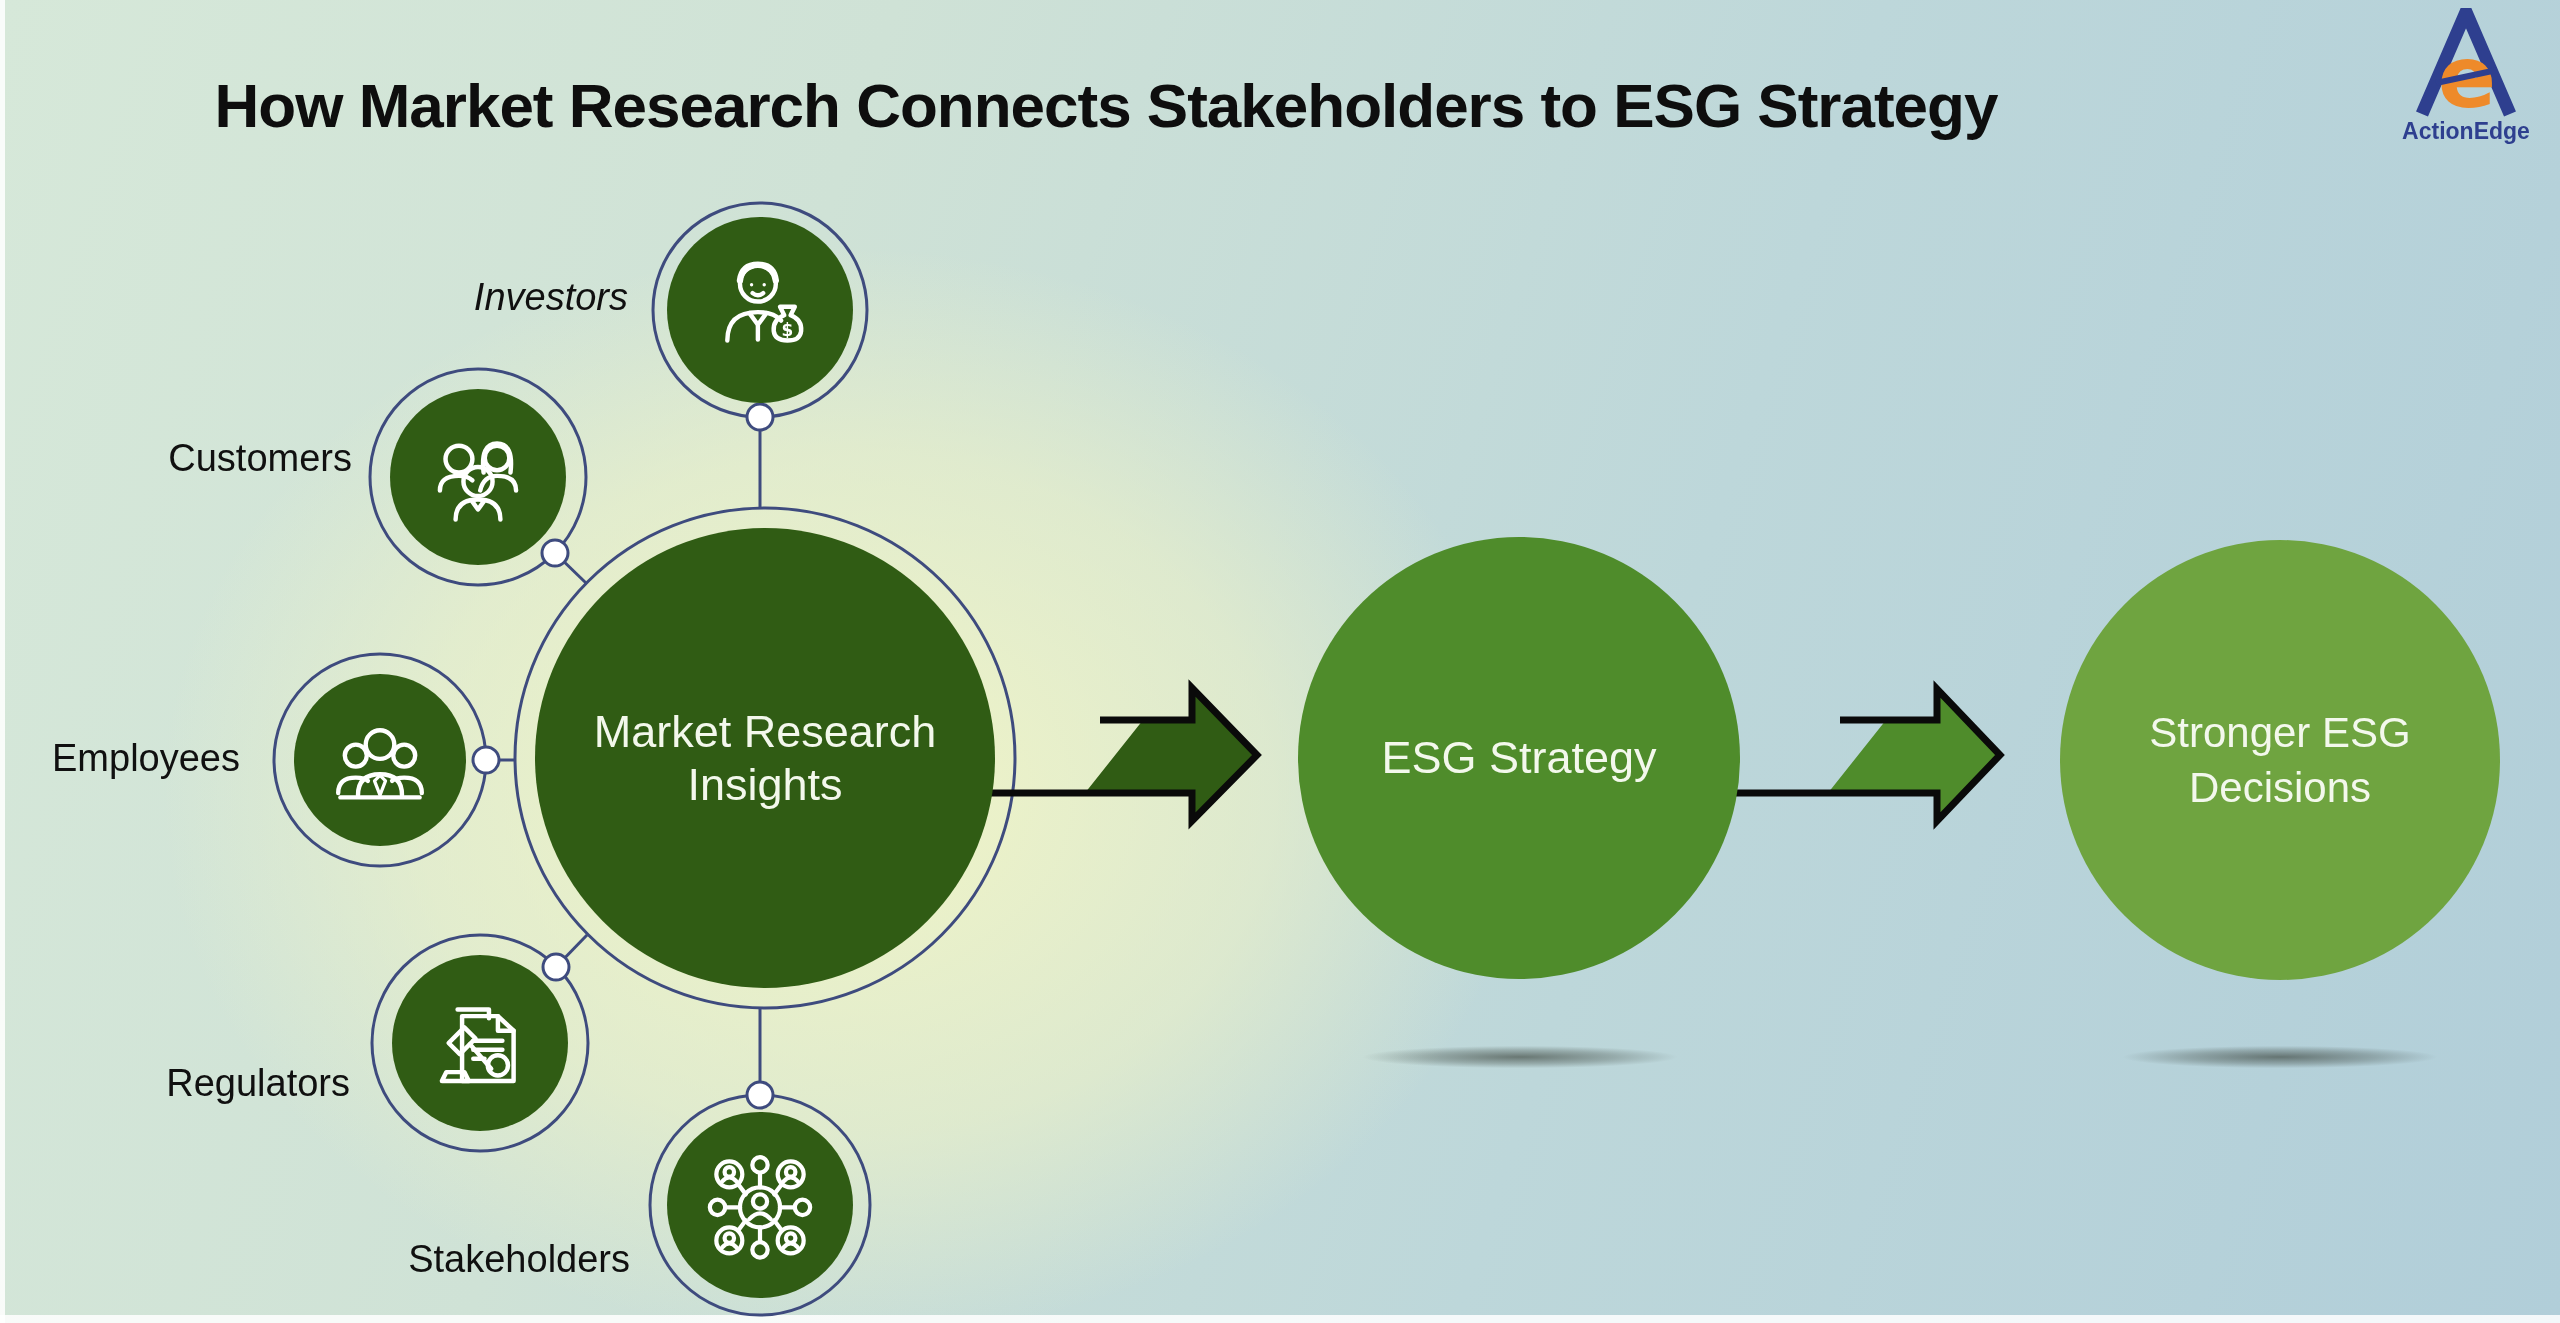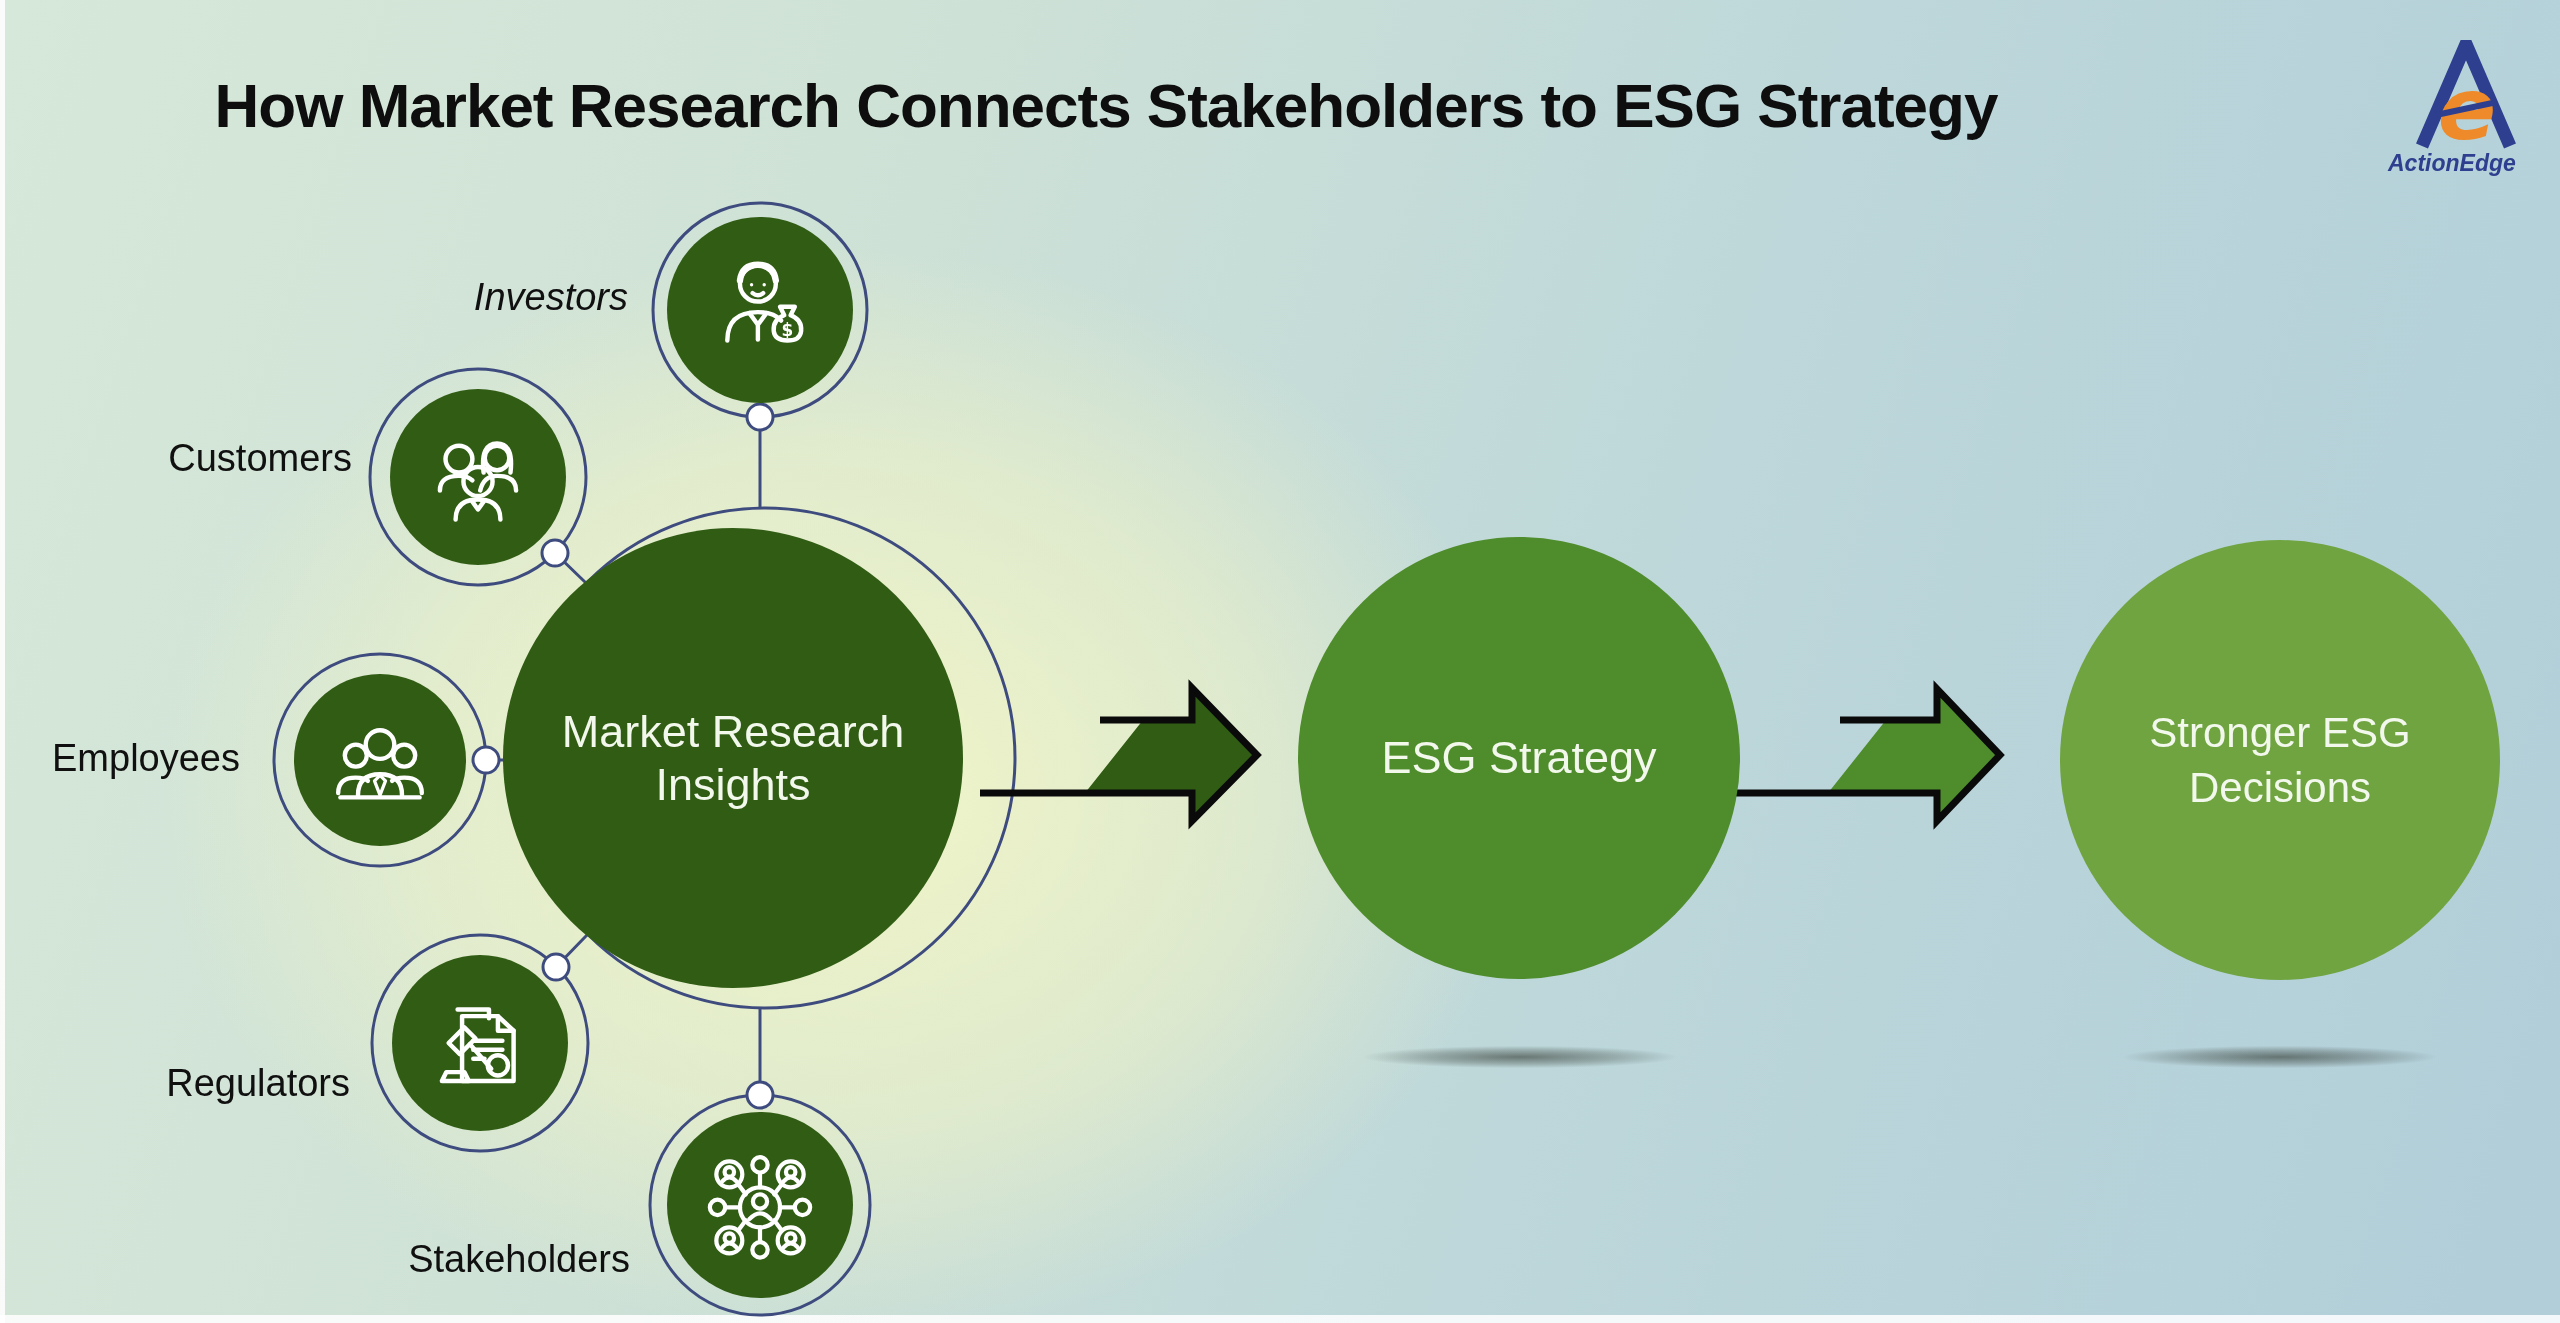--- a/index.html
+++ b/index.html
@@ -13,30 +13,30 @@
   .edge-strip{position:absolute;background:#ffffff;opacity:.85;}
   .edge-left{left:0;top:0;width:5px;height:100%;}
   .edge-bottom{left:0;bottom:0;width:100%;height:8px;}
 
   .title{
     position:absolute;top:70px;left:0;width:2212px;text-align:center;
     font-size:62px;font-weight:bold;letter-spacing:-1px;color:#0e0e0e;
   }
 
   
-  .logo{position:absolute;left:2388px;top:40px;width:156px;text-align:left;font-style:italic;}
+  .logo{position:absolute;left:2388px;top:8px;width:156px;text-align:center;}
   .logo svg{display:block;margin:0 auto;}
   .logo .brand{font-size:23px;font-weight:bold;color:#2e3f8f;margin-top:-2px;letter-spacing:0px;}
 
   
   svg.wires{position:absolute;left:0;top:0;z-index:1;}
 
   
   .circle{position:absolute;border-radius:50%;display:flex;align-items:center;justify-content:center;z-index:2;}
-  .hub{left:503px;top:528px;width:460px;height:460px;background:#305c14;align-items:center;}
+  .hub{left:535px;top:528px;width:460px;height:460px;background:#305c14;align-items:center;}
   .esg{left:1298px;top:537px;width:442px;height:442px;background:#4f8c2b;}
   .outcome{left:2060px;top:540px;width:440px;height:440px;background:#6fa440;}
   .circle .ctext{color:#f3f8ec;text-align:center;}
   .hub .ctext{font-size:45px;line-height:1.18;}
   .esg .ctext{font-size:45px;}
   .outcome .ctext{font-size:42px;line-height:1.32;}
 
   .stake{background:#305c14;}
   .stake svg{display:block;}
   .st-investors{left:667px;top:217px;width:186px;height:186px;}

